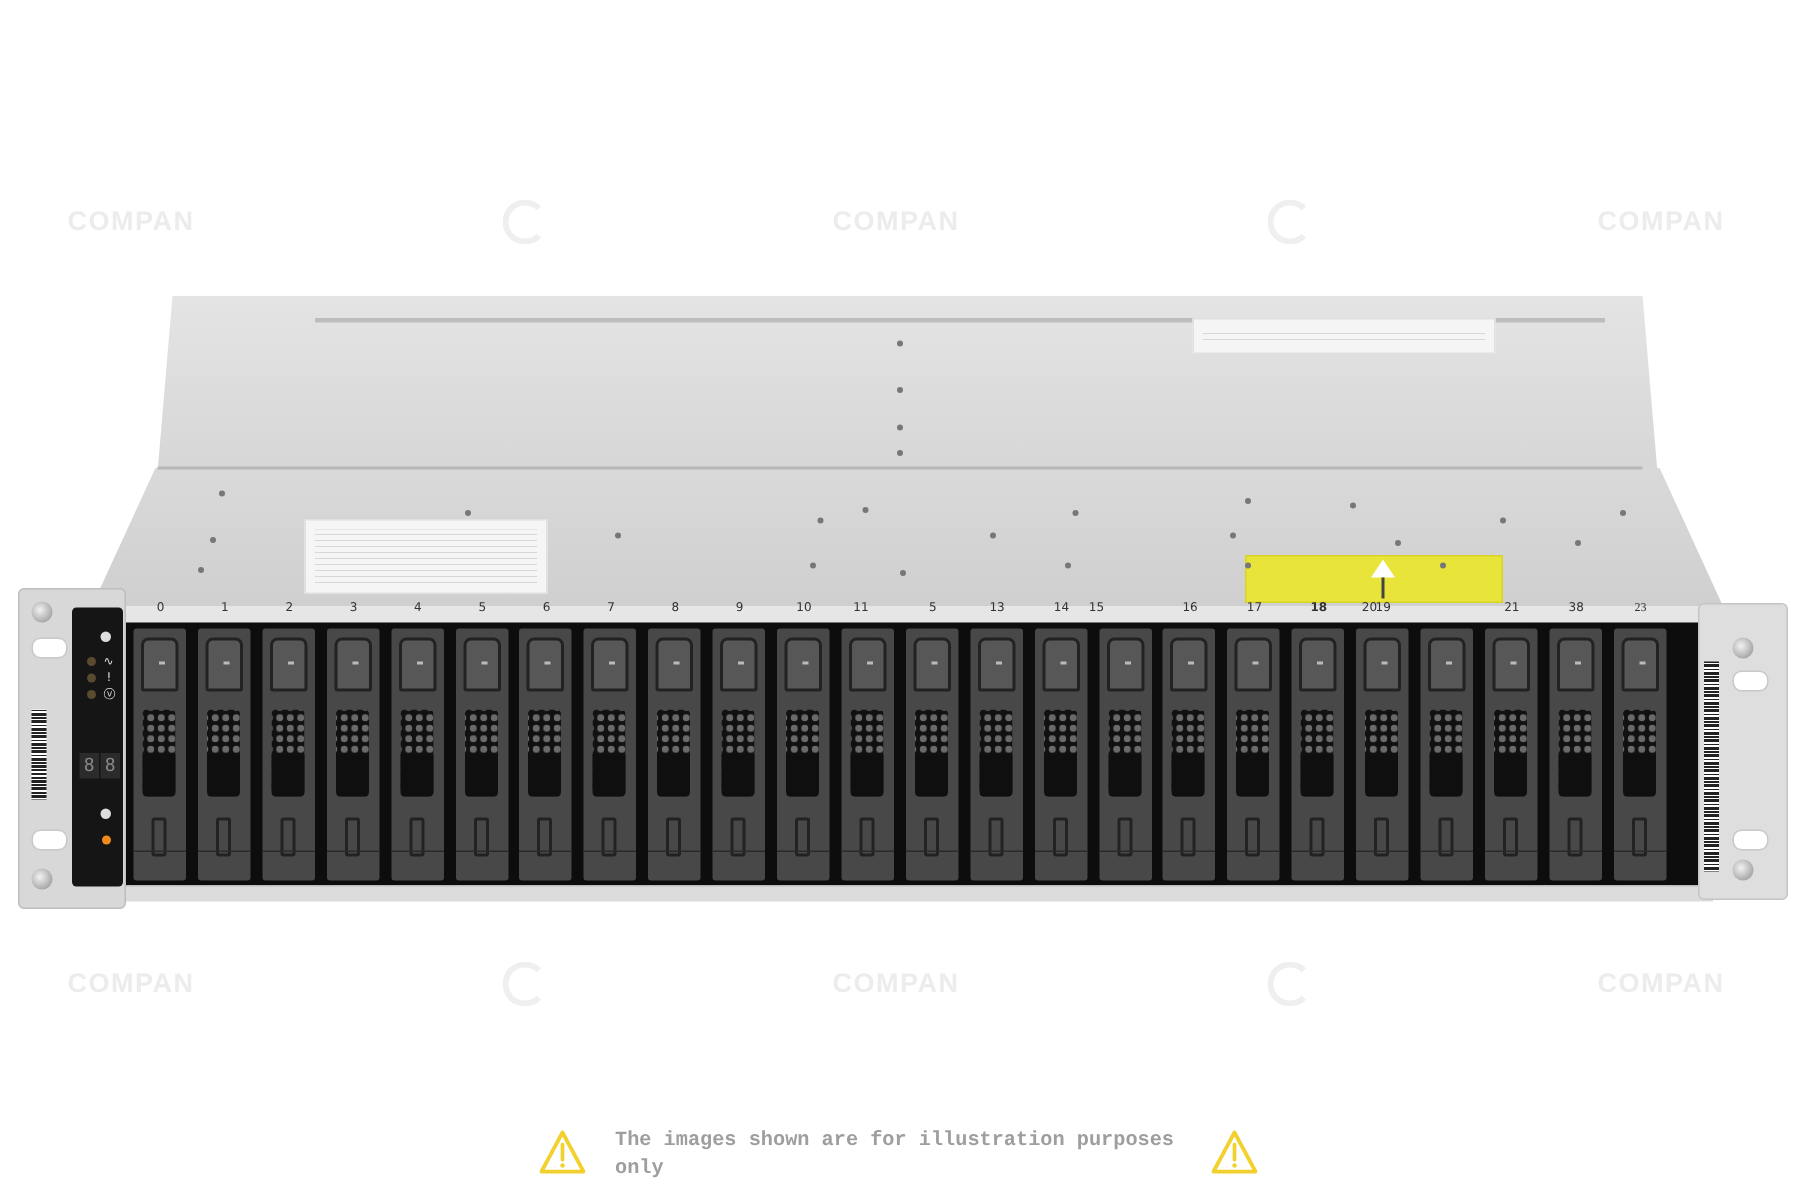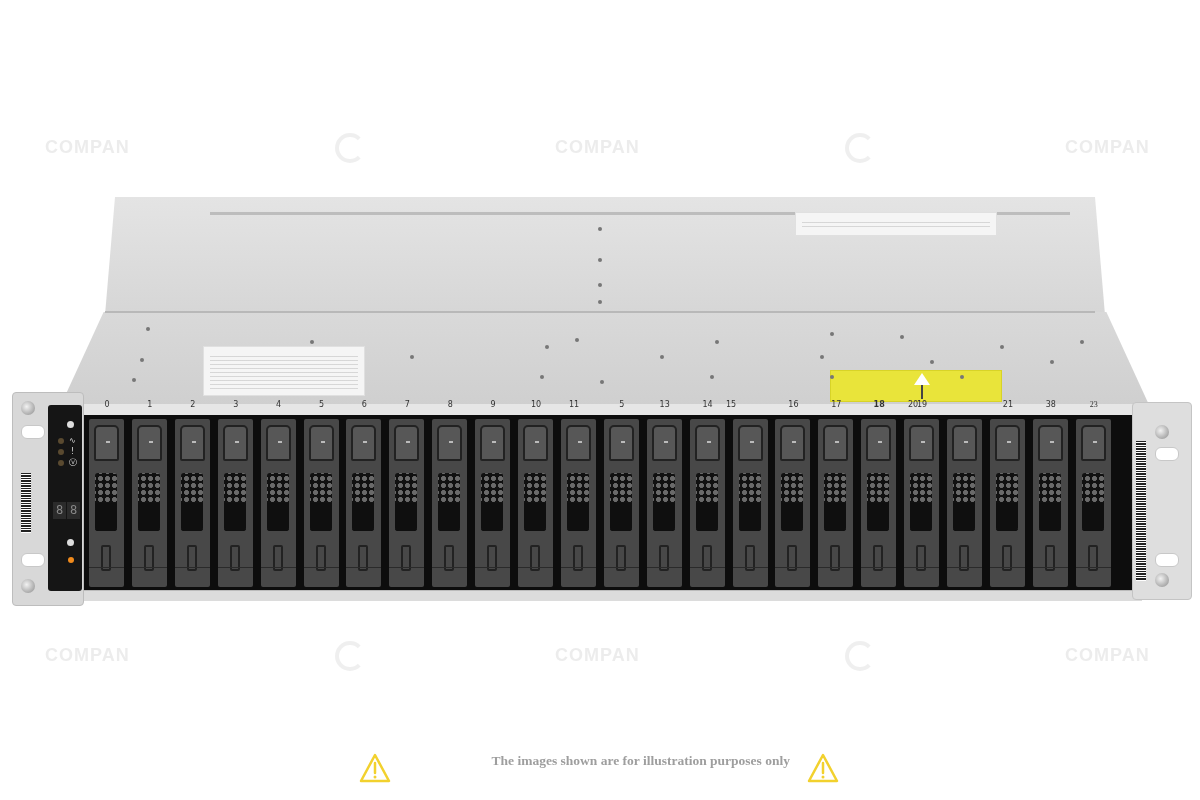--- a/index.html
+++ b/index.html
@@ -38,21 +38,21 @@
   .slot{position:absolute;width:22px;height:12px;background:#fff;border-radius:6px;border:1px solid #c8c8c8;}
   .barcode{position:absolute;background:repeating-linear-gradient(#222 0 1px,#fff 1px 2px,#222 2px 4px,#fff 4px 5px);}
   .ctrl{position:absolute;left:48px;top:405px;width:34px;height:186px;background:#151515;border-radius:3px;}
   .led{position:absolute;width:6px;height:6px;border-radius:50%;background:#5a4a30;}
   .led-white{position:absolute;width:7px;height:7px;border-radius:50%;background:#ddd;}
   .led-orange{position:absolute;width:6px;height:6px;border-radius:50%;background:#f08a1c;}
   .seg{position:absolute;top:502px;width:13px;height:17px;background:#2b2b2b;color:#888;font-family:"DejaVu Sans Mono",monospace;font-size:12px;text-align:center;line-height:17px;}
   .sym{position:absolute;color:#ddd;font-size:8px;line-height:8px;}
   
   .disc{position:absolute;left:350px;top:748px;width:500px;height:44px;}
-  .disc-text{position:absolute;left:60px;top:3px;width:380px;text-align:right;color:#9e9e9e;font-family:Liberation Serif, serif;font-weight:700;font-size:13.5px;line-height:19px;}
+  .disc-text{position:absolute;left:60px;top:3px;width:380px;text-align:left;color:#9e9e9e;font-family:Liberation Mono, monospace;font-weight:700;font-size:13.5px;line-height:19px;}
   .warn{position:absolute;top:4px;width:34px;height:32px;}
 </style>
 </head>
 <body>
 
 <div id="wm-layer">
     <div class="wm" style="left: 45px; top: 137px;">COMPAN</div>
     <div class="wm-logo" style="left: 335px; top: 133px;"></div>
     <div class="wm" style="left: 555px; top: 137px;">COMPAN</div>
     <div class="wm-logo" style="left: 845px; top: 133px;"></div>

